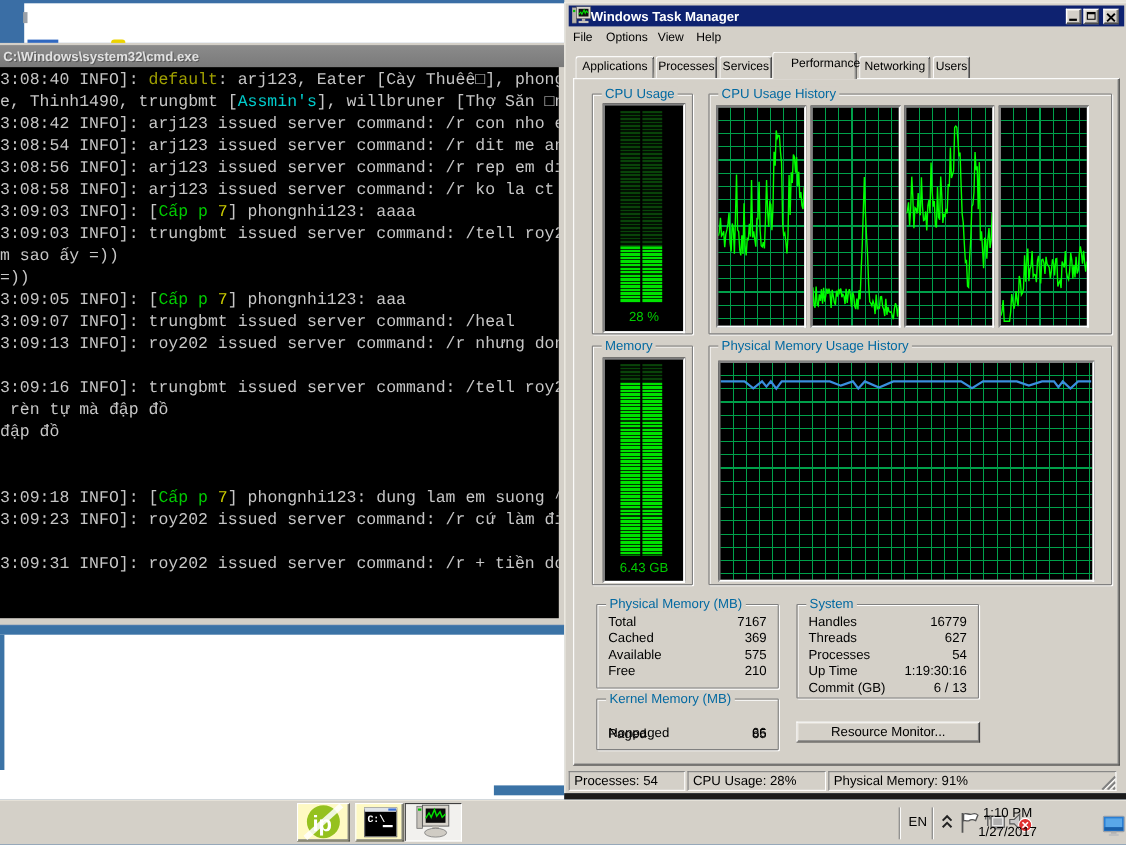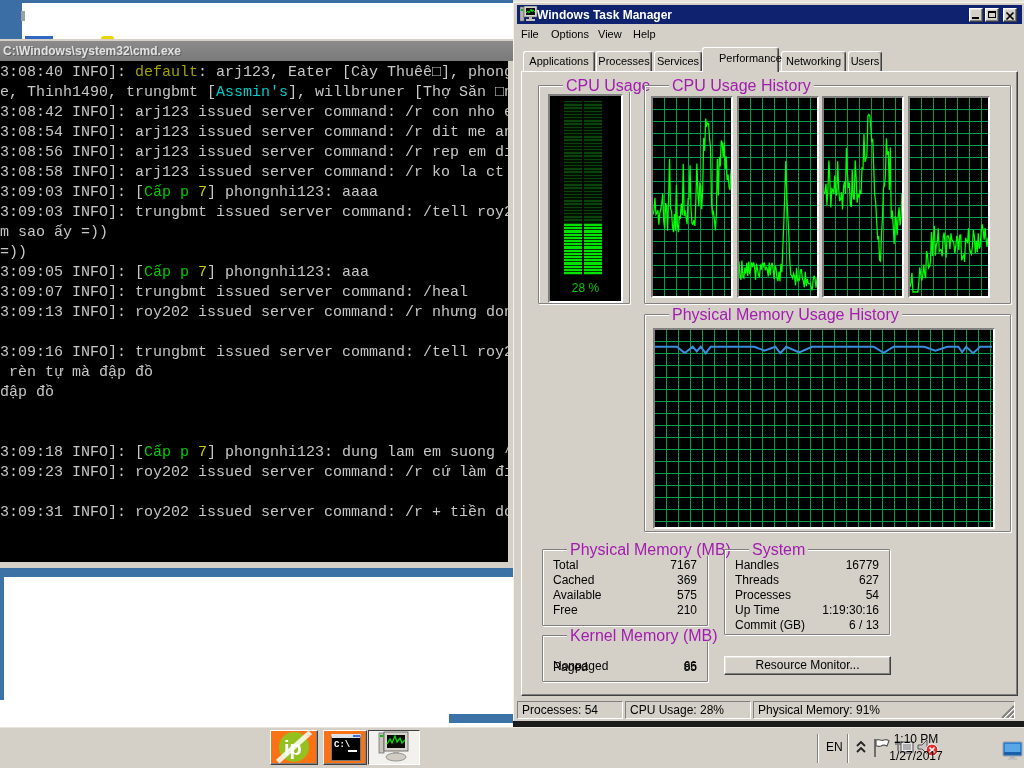--- a/index.html
+++ b/index.html
@@ -3,34 +3,34 @@
 <meta charset="utf-8">
 <style>
   * { margin:0; padding:0; box-sizing:border-box; }
   html,body { width:1024px; height:768px; overflow:hidden; }
   body { background:#3a6ea5; font-family:"Liberation Sans", sans-serif; position:relative; }
   .abs { position:absolute; }
   .face { background:#d4d0c8; }
   .raised { border-top:1px solid #ffffff; border-left:1px solid #ffffff; border-right:1px solid #404040; border-bottom:1px solid #404040; box-shadow:inset -1px -1px 0 #808080, inset 1px 1px 0 #e8e4dc; }
   .sunk2 { border-top:2px solid #808080; border-left:2px solid #808080; border-right:2px solid #ffffff; border-bottom:2px solid #ffffff; }
   .groupbox { border:1px solid #808080; box-shadow:1px 1px 0 #ffffff, inset 1px 1px 0 #ffffff; border-radius:1px; }
-  .glabel { position:absolute; top:-7px; left:24px; background:#d4d0c8; padding:0 3px; font-size:16px; color:#a21caf; line-height:13px; white-space:nowrap; }
+  .glabel { position:absolute; top:-7px; left:8px; background:#d4d0c8; padding:0 3px; font-size:12px; color:#0369a1; line-height:13px; white-space:nowrap; }
   .row { position:absolute; left:10px; right:10px; font-size:12px; color:#000; height:15px; line-height:15px; }
   .row b { font-weight:normal; position:absolute; right:0; }
   .grid { background:
     repeating-linear-gradient(to right, transparent 0px, transparent 11px, #00a04a 11px, #00a04a 12px),
     repeating-linear-gradient(to bottom, transparent 0px, transparent 11px, #00a04a 11px, #00a04a 12px),
     #000; }
   pre { font-family:"Liberation Mono", monospace; }
   .tab { position:absolute; top:48px; height:20px; background:#d4d0c8; border-top:1px solid #fff; border-left:1px solid #fff; border-right:1px solid #404040; border-radius:3px 3px 0 0; box-shadow:inset -1px 0 0 #808080; font-size:11px; text-align:center; line-height:19px; color:#000; z-index:3; }
   .tab.sel { top:44px; height:25px; z-index:5; line-height:20px; }
   .dim { background:repeating-linear-gradient(to bottom, #094409 0 1.5px, #021102 1.5px 3.2px); }
   .lit { background:repeating-linear-gradient(to bottom, #00e400 0 2.2px, #013801 2.2px 3.2px); }
   .statcell { position:absolute; height:18px; border:1px solid; border-color:#808080 #fff #fff #808080; font-size:12px; line-height:16px; padding-left:4px; color:#000; }
-  .qlbtn { position:absolute; top:2px; height:35px; background:#f97316; border-top:1px solid #fff; border-left:1px solid #fff; border-right:1px solid #404040; border-bottom:1px solid #404040; box-shadow:inset -1px -1px 0 #808080; }
+  .qlbtn { position:absolute; top:2px; height:35px; background:#fef9c3; border-top:1px solid #fff; border-left:1px solid #fff; border-right:1px solid #404040; border-bottom:1px solid #404040; box-shadow:inset -1px -1px 0 #808080; }
 </style>
 </head>
 <body>
 
 <div class="abs" style="left:22px; top:3px; width:491px; height:36px; background:#ffffff;"></div>
 <div class="abs" style="left:21px; top:11px; width:4px; height:10px; background:#9aa0a8;"></div>
 <div class="abs" style="left:25px; top:36px; width:28px; height:3px; background:#3068c0;"></div>
 <div class="abs" style="left:101px; top:36px; width:13px; height:3px; background:#ecd400; border-radius:4px 4px 0 0;"></div>
 
 <div class="abs" style="left:0; top:39px; width:514px; height:529px; background:#d4d0c8;">
@@ -130,20 +130,30 @@
           <polyline id="pl2" fill="none" stroke="#00ff00" stroke-width="1.3" points="0.0,163.2 1.0,179.4 2.0,181.8 3.0,162.5 4.0,178.7 5.0,180.0 6.0,169.5 7.0,175.6 8.0,164.9 9.0,178.0 10.0,163.6 11.0,176.3 12.0,170.8 13.0,164.3 14.0,169.2 15.0,164.5 16.0,168.9 17.0,182.0 18.0,165.5 19.0,171.3 20.0,176.9 21.0,179.3 22.0,166.3 23.0,171.7 24.0,164.7 25.0,168.0 26.0,164.3 27.0,172.2 28.0,169.6 29.0,171.3 30.0,178.4 31.0,164.6 32.0,177.4 33.0,168.2 34.0,164.8 35.0,170.8 36.0,181.0 37.0,167.5 38.0,170.7 39.0,180.3 40.0,183.0 41.0,173.5 42.0,183.4 43.0,165.8 44.0,174.1 45.0,148.2 46.0,124.6 47.0,93.8 48.0,63.0 49.0,96.5 50.0,116.7 51.0,134.0 52.0,161.1 53.0,176.4 54.0,177.6 55.0,180.0 56.0,175.5 57.0,178.6 58.0,187.5 59.0,169.7 60.0,182.6 61.0,181.3 62.0,182.1 63.0,171.9 64.0,171.7 65.0,180.6 66.0,183.0 67.0,189.3 68.0,173.7 69.0,188.2 70.0,181.0 71.0,185.2 72.0,185.8 73.0,185.4 74.0,188.9 75.0,192.2 76.0,182.6 77.0,177.6 78.0,180.8 79.0,189.8 80.0,180.3"></polyline>
         </svg></div>
     <div class="abs sunk2 grid" style="left:177px; top:10px; width:82px; height:202px;"><svg width="78" height="198" viewBox="0 0 80 198" preserveAspectRatio="none">
           <polyline id="pl3" fill="none" stroke="#00ff00" stroke-width="1.3" points="0.0,96.2 1.0,93.5 2.0,85.9 3.0,107.0 4.0,91.9 5.0,62.6 6.0,81.2 7.0,109.5 8.0,90.8 9.0,91.9 10.0,96.1 11.0,77.5 12.0,94.6 13.0,97.6 14.0,63.2 15.0,89.5 16.0,102.5 17.0,101.9 18.0,94.2 19.0,111.5 20.0,89.2 21.0,83.9 22.0,95.9 23.0,49.7 24.0,75.5 25.0,89.9 26.0,84.7 27.0,106.7 28.0,108.9 29.0,72.0 30.0,99.3 31.0,101.8 32.0,62.4 33.0,80.0 34.0,104.6 35.0,96.4 36.0,99.3 37.0,91.8 38.0,96.1 39.0,69.3 40.0,71.8 41.0,36.1 42.0,63.9 43.0,60.7 44.0,57.4 45.0,17.9 46.0,16.6 47.0,17.8 48.0,28.8 49.0,44.1 50.0,40.7 51.0,70.0 52.0,96.6 53.0,104.2 54.0,123.4 55.0,140.1 56.0,138.1 57.0,162.2 58.0,163.2 59.0,135.7 60.0,119.7 61.0,89.6 62.0,88.0 63.0,77.0 64.0,40.3 65.0,56.8 66.0,53.2 67.0,92.1 68.0,49.4 69.0,120.7 70.0,112.2 71.0,128.5 72.0,145.9 73.0,118.2 74.0,120.7 75.0,137.1 76.0,119.0 77.0,109.4 78.0,127.4 79.0,120.3 80.0,95.0"></polyline>
         </svg></div>
     <div class="abs sunk2 grid" style="left:263px; top:10px; width:82px; height:202px;"><svg width="78" height="198" viewBox="0 0 80 198" preserveAspectRatio="none">
           <polyline id="pl4" fill="none" stroke="#00ff00" stroke-width="1.3" points="0.0,189.0 1.0,184.8 2.0,174.7 3.0,194.0 4.0,194.0 5.0,194.0 6.0,194.0 7.0,194.0 8.0,194.0 9.0,185.7 10.0,169.4 11.0,175.8 12.0,182.7 13.0,178.8 14.0,166.7 15.0,175.3 16.0,180.3 17.0,152.9 18.0,157.0 19.0,170.0 20.0,168.3 21.0,164.5 22.0,134.1 23.0,158.0 24.0,138.6 25.0,127.9 26.0,157.7 27.0,146.7 28.0,144.0 29.0,130.3 30.0,153.5 31.0,151.5 32.0,152.0 33.0,158.5 34.0,138.9 35.0,134.6 36.0,146.8 37.0,159.6 38.0,138.4 39.0,137.8 40.0,140.7 41.0,151.1 42.0,135.4 43.0,142.0 44.0,143.4 45.0,145.2 46.0,155.1 47.0,148.2 48.0,137.7 49.0,141.4 50.0,152.3 51.0,137.4 52.0,137.0 53.0,162.4 54.0,159.0 55.0,157.1 56.0,163.9 57.0,139.8 58.0,142.5 59.0,145.2 60.0,130.2 61.0,149.7 62.0,154.1 63.0,156.2 64.0,148.3 65.0,131.9 66.0,138.5 67.0,155.2 68.0,142.7 69.0,154.2 70.0,135.4 71.0,150.6 72.0,148.1 73.0,132.8 74.0,126.0 75.0,132.2 76.0,141.8 77.0,130.0 78.0,141.2 79.0,148.9 80.0,139.8"></polyline>
         </svg></div>
   </div>
 
+  <div class="abs groupbox" style="left:24px; top:311px; width:92px; height:218px;">
+      <span class="glabel">Memory</span>
+    <div class="abs sunk2" style="left:9px; top:10px; width:75px; height:205px; background:#000;">
+      <div class="abs dim" style="left:14px; top:4px; width:18px; height:17px;"></div>
+      <div class="abs dim" style="left:34px; top:4px; width:18px; height:17px;"></div>
+      <div class="abs lit" style="left:14px; top:21px; width:18px; height:157px;"></div>
+      <div class="abs lit" style="left:34px; top:21px; width:18px; height:157px;"></div>
+      <div class="abs" style="left:0; top:182px; width:100%; text-align:center; color:#00cc00; font-size:12px;">6.43 GB</div>
+    </div>
+  </div>
 
   <div class="abs groupbox" style="left:130px; top:311px; width:367px; height:218px;">
       <span class="glabel">Physical Memory Usage History</span>
     <div class="abs sunk2 grid" style="left:8px; top:13px; width:342px; height:201px;"><svg width="338" height="197" viewBox="0 0 340 198" preserveAspectRatio="none">
           <polyline id="plm" fill="none" stroke="#3a8ede" stroke-width="2" points="0,16.8 22,16.8 30,23.2 38,16.8 38,16.8 42,21.6 46,16.8 46,16.8 51,23.5 56,16.8 56,16.8 65,16.8 78,16.8 100,16.8 110,20.7 121,16.8 121,16.8 126,23.3 132,16.8 132,16.8 145,22.5 158,16.8 158,16.8 169,16.8 183,16.8 204,16.8 220,16.8 230,23.0 240,16.8 240,16.8 254,16.8 262,16.8 271,16.8 282,20.7 294,16.8 294,16.8 305,16.8 309,22.1 313,16.8 313,16.8 320,23.3 327,16.8 327,16.8 339,16.8"></polyline>
         </svg></div>
   </div>
 
   <div class="abs groupbox" style="left:28px; top:546px; width:166px; height:77px;">
       <span class="glabel">Physical Memory (MB)</span>

